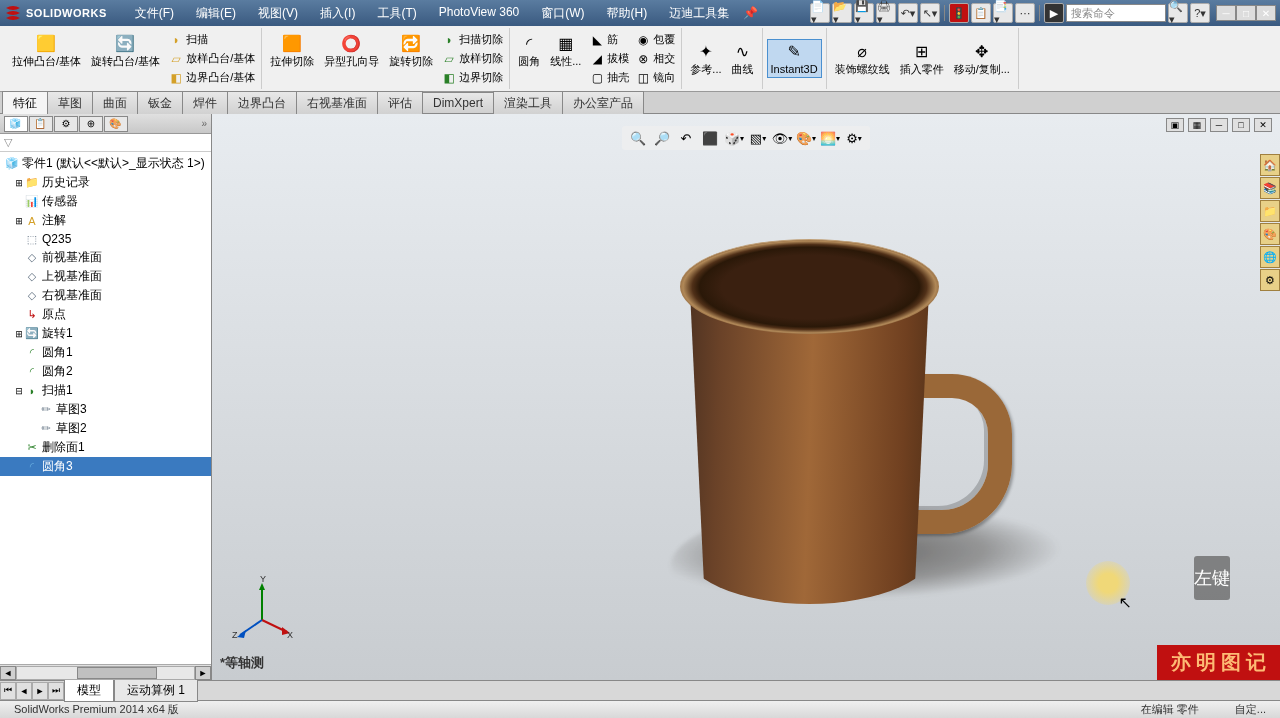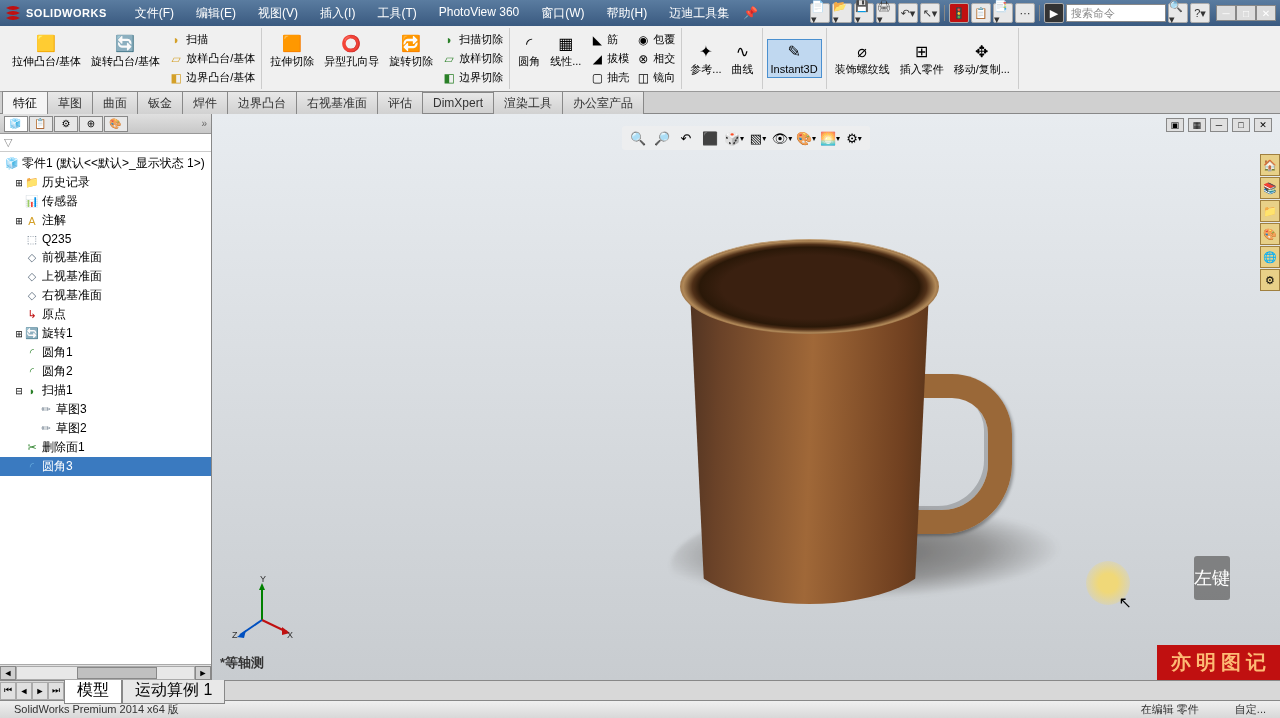--- a/index.html
+++ b/index.html
@@ -88,21 +88,21 @@
 .click-cursor { position: absolute; right: 148px; bottom: 68px; font-size: 16px; }
 .click-hint { position: absolute; right: 50px; bottom: 80px; background: rgba(100,100,100,0.75); color: #fff; padding: 10px 0; font-size: 18px; border-radius: 3px; }
 
 
 .watermark { position: absolute; right: 0; bottom: 0; background: #c01010; color: #fdba74; padding: 4px 14px; font-size: 20px; font-weight: bold; font-family: "KaiTi", serif; }
 
 
 .bottom-tabs { height: 20px; background: #d8d8d8; display: flex; align-items: center; border-top: 1px solid #888; }
 .bottom-controls { display: flex; }
 .bt-btn { width: 16px; height: 18px; background: #e0e0e0; border: 1px solid #aaa; display: flex; align-items: center; justify-content: center; font-size: 9px; cursor: pointer; }
-.bottom-tab { padding: 2px 12px; border: 1px solid #888; background: #e8e8e8; font-size: 16px; cursor: pointer; }
+.bottom-tab { padding: 2px 12px; border: 1px solid #888; background: #e8e8e8; font-size: 12px; cursor: pointer; }
 .bottom-tab.active { background: #fff; }
 
 
 .statusbar { height: 18px; background: linear-gradient(#f0f0f0,#d8d8d8); border-top: 1px solid #888; display: flex; align-items: center; padding: 0 6px; font-size: 11px; color: #333; }
 .status-right { margin-left: auto; display: flex; gap: 20px; }
 .status-item { padding: 0 8px; }
 
 .expander-arrow { margin-left: auto; font-size: 10px; color: #666; }
 </style>
 </head>

